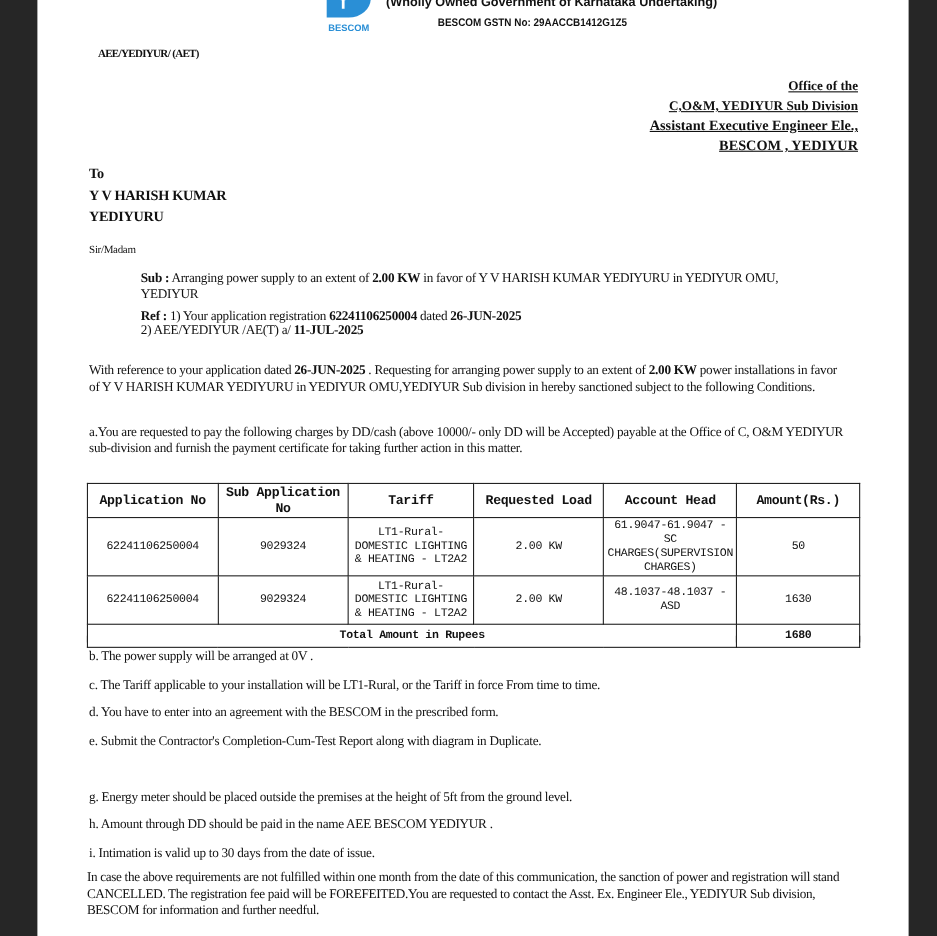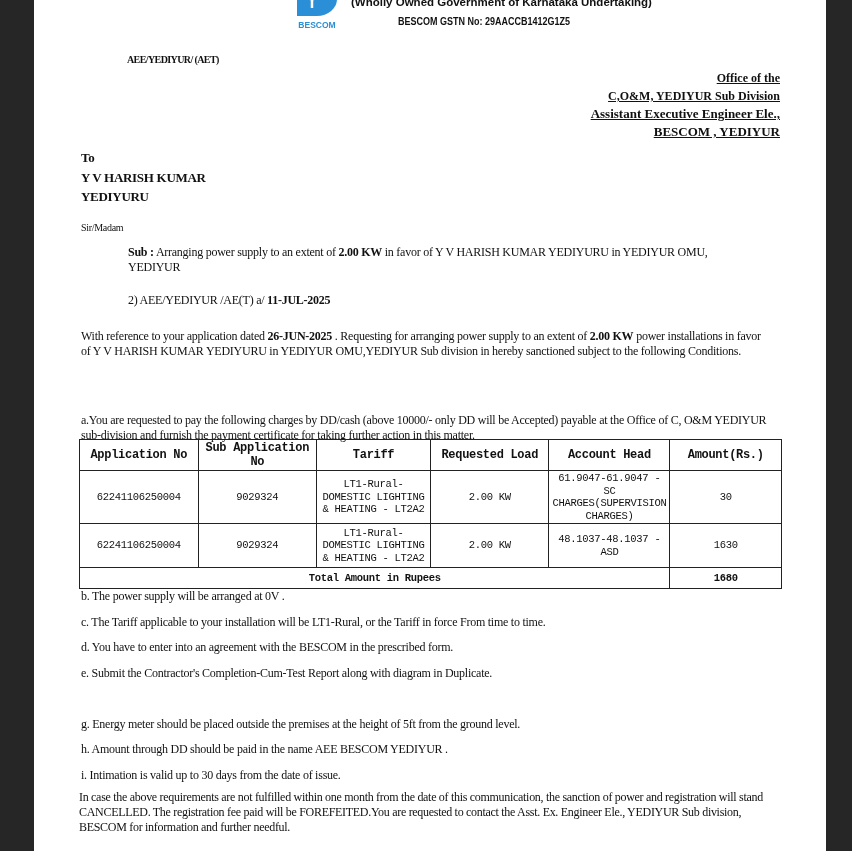--- a/index.html
+++ b/index.html
@@ -17,33 +17,33 @@
   .abs { position: absolute; }
   .hdr-logo { left: 259px; top: -14px; width: 50px; height: 46px; }
   .hdr-line1 {
     left: 317px; top: -4px; font-family: "Liberation Sans", "DejaVu Sans", sans-serif;
     font-weight: bold; font-size: 11.5px; color: #111; white-space: nowrap;
   }
   .hdr-line2 {
     left: 364px; top: 16px; font-family: "Liberation Sans", "DejaVu Sans", sans-serif;
     font-weight: bold; font-size: 10px; color: #111; white-space: nowrap; transform: scaleX(0.9); transform-origin: left;
   }
-  .ref-code { left: 55px; top: 54px; font-size: 10px; font-weight: bold; letter-spacing: -0.6px; margin-left: 38px; }
+  .ref-code { left: 55px; top: 44px; font-size: 10px; font-weight: bold; letter-spacing: -0.6px; }
   .office {
     right: 46px; top: 69px; text-align: right; font-weight: bold; font-size: 12px; line-height: 18px; text-decoration: underline;
   }
   .office div:nth-child(n+3) { font-size: 13px; }
   .to-block { left: 47px; top: 148px; font-weight: bold; font-size: 13px; line-height: 19.5px; letter-spacing: -0.3px; }
   .salutation { left: 47px; top: 222px; font-weight: normal; font-size: 10px; letter-spacing: -0.3px; }
   .para { font-size: 12px; line-height: 14.5px; letter-spacing: -0.25px; }
   .sub { left: 94px; top: 245px; width: 620px; }
   .ref1 { left: 94px; top: 280px; }
   .ref2 { left: 94px; top: 293px; text-align: center; }
   .body1 { left: 47px; top: 329px; width: 690px; }
-  .body2 { left: 47px; top: 413px; width: 690px; }
+  .body2 { left: 47px; top: 385px; width: 690px; }
   b { font-weight: bold; }
 
   table.charges {
     position: absolute; left: 45px; top: 439px; width: 703px;
     border-collapse: collapse; font-size: 10.5px; letter-spacing: -0.3px;
   }
   table.charges th, table.charges td {
     border: 1px solid #222; text-align: center; vertical-align: middle; padding: 1px 3px; font-family: Liberation Mono, monospace;
   }
   table.charges th { font-weight: bold; font-size: 12px; height: 22px; }
@@ -87,20 +87,27 @@
 
   <div class="abs salutation">Sir/Madam</div>
 
   <div class="abs para sub">
     <b>Sub :</b>
     <span>Arranging power supply to an extent of</span>
     <b>2.00 KW</b>
     <span>in favor of Y V HARISH KUMAR YEDIYURU in YEDIYUR OMU, YEDIYUR</span>
   </div>
 
+  <div class="abs para ref1">
+    <b>Ref :</b>
+    <span>1) Your application registration</span>
+    <b>62241106250004</b>
+    <span>dated</span>
+    <b>26-JUN-2025</b>
+  </div>
 
   <div class="abs para ref2">
     <span>2) AEE/YEDIYUR /AE(T) a/</span>
     <b>11-JUL-2025</b>
   </div>
 
   <div class="abs para body1">
     <span>With reference to your application dated</span>
     <b>26-JUN-2025</b>
     <span>. Requesting for arranging power supply to an extent of</span>
@@ -129,21 +136,21 @@
         <th>Amount(Rs.)</th>
       </tr>
     </thead>
     <tbody>
       <tr>
         <td>62241106250004</td>
         <td>9029324</td>
         <td>LT1-Rural-DOMESTIC LIGHTING &amp; HEATING - LT2A2</td>
         <td>2.00 KW</td>
         <td>61.9047-61.9047 - SC CHARGES(SUPERVISION CHARGES)</td>
-        <td>30</td>
+        <td>50</td>
       </tr>
       <tr>
         <td>62241106250004</td>
         <td>9029324</td>
         <td>LT1-Rural-DOMESTIC LIGHTING &amp; HEATING - LT2A2</td>
         <td>2.00 KW</td>
         <td>48.1037-48.1037 - ASD</td>
         <td>1630</td>
       </tr>
       <tr class="total">

